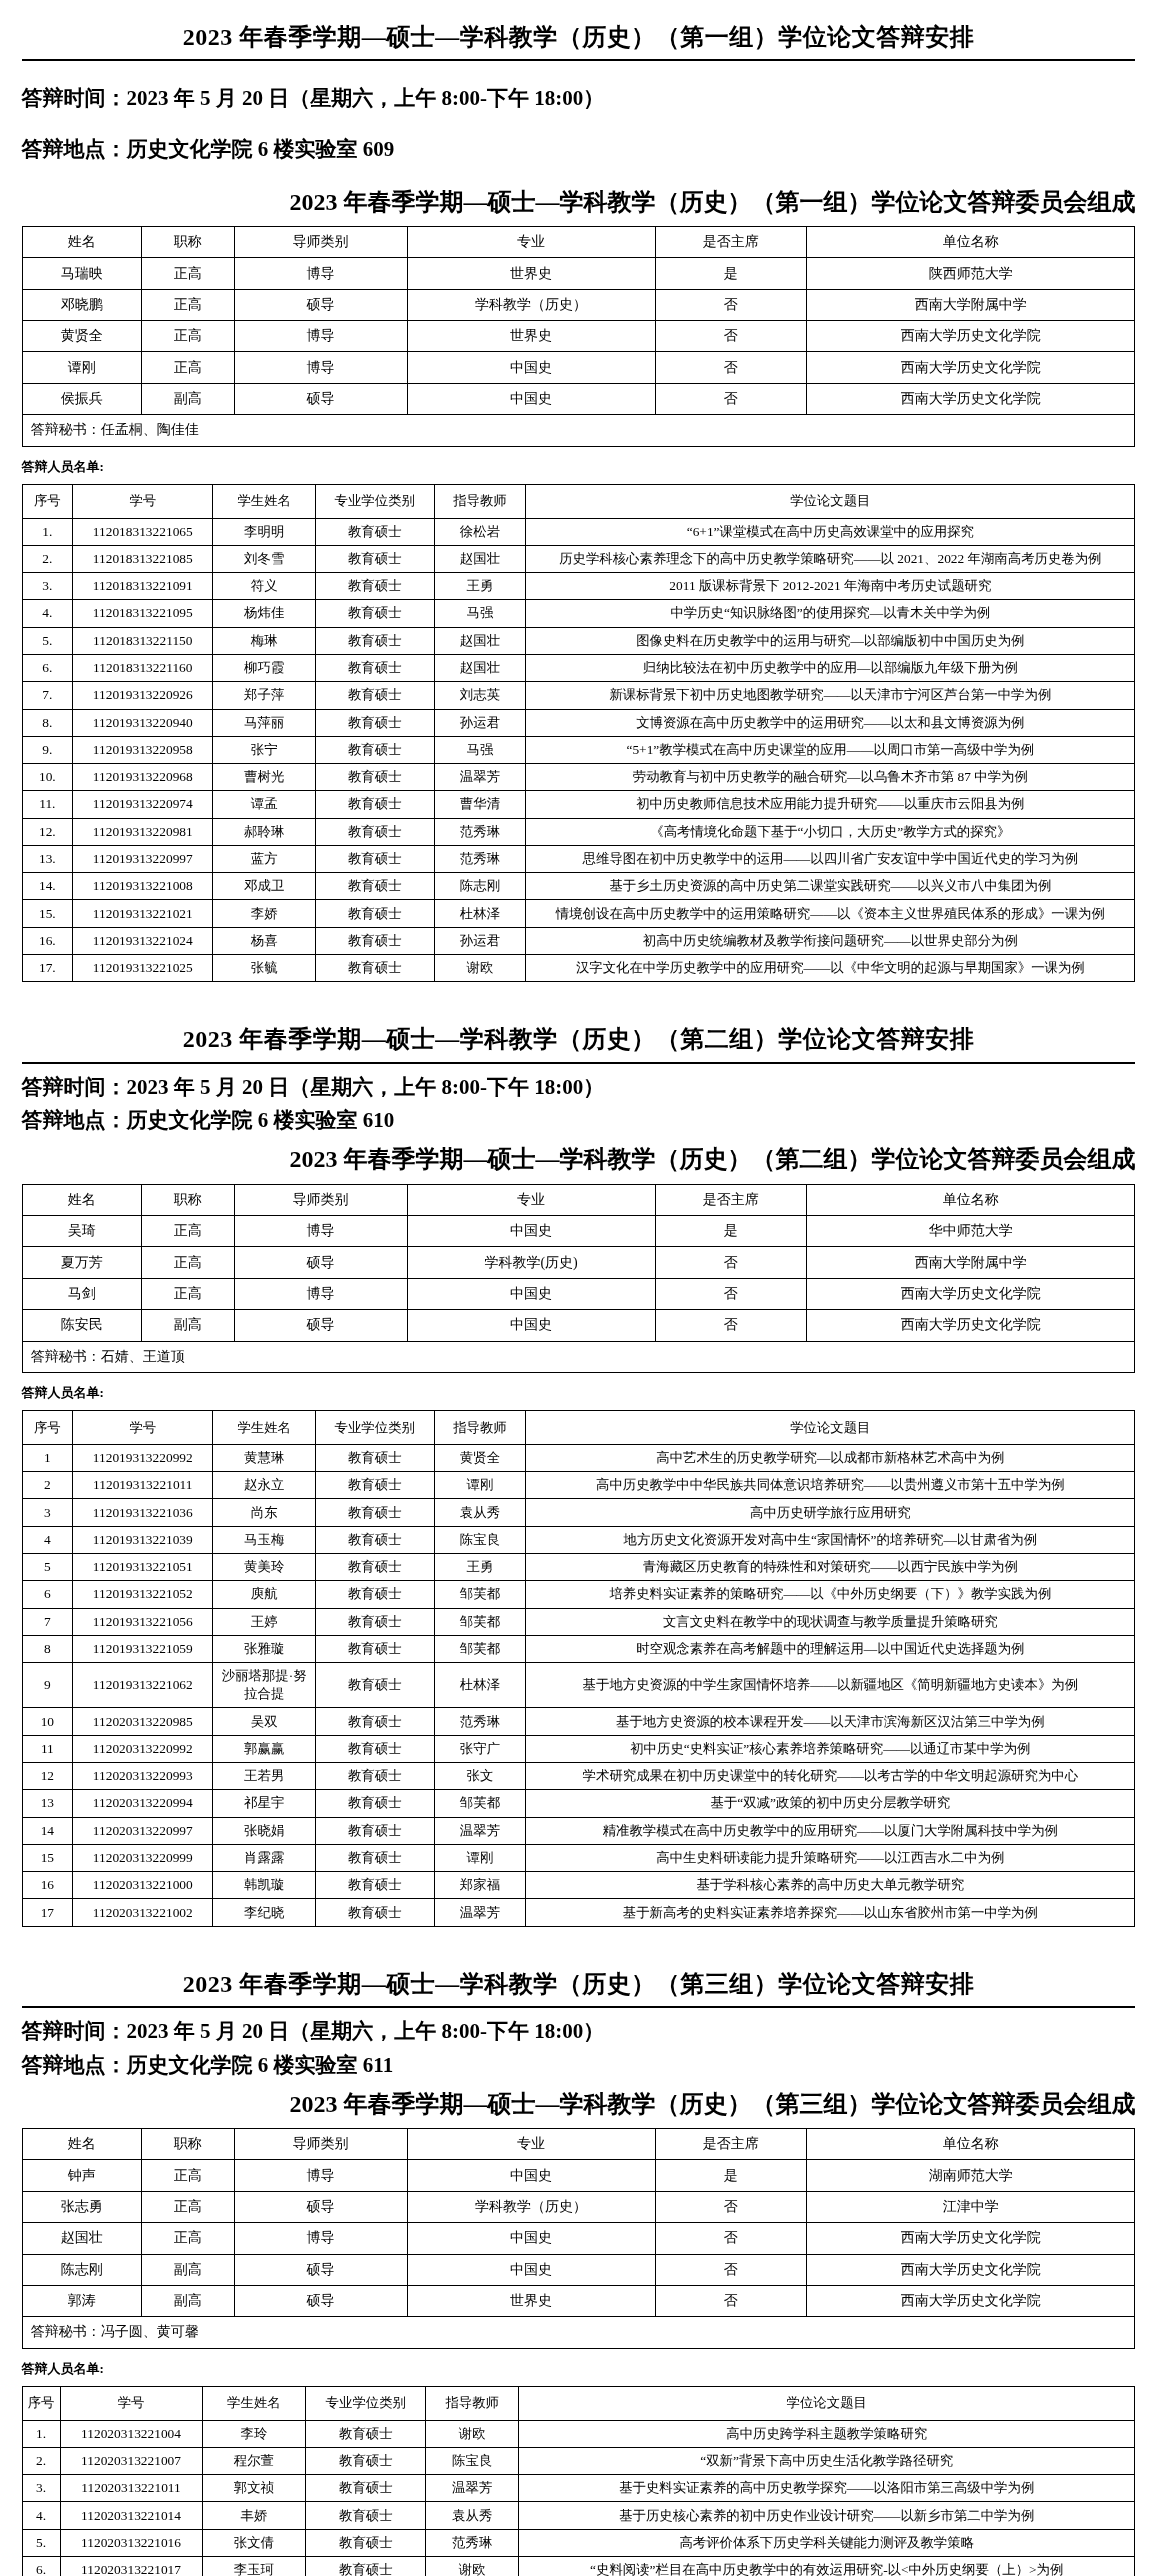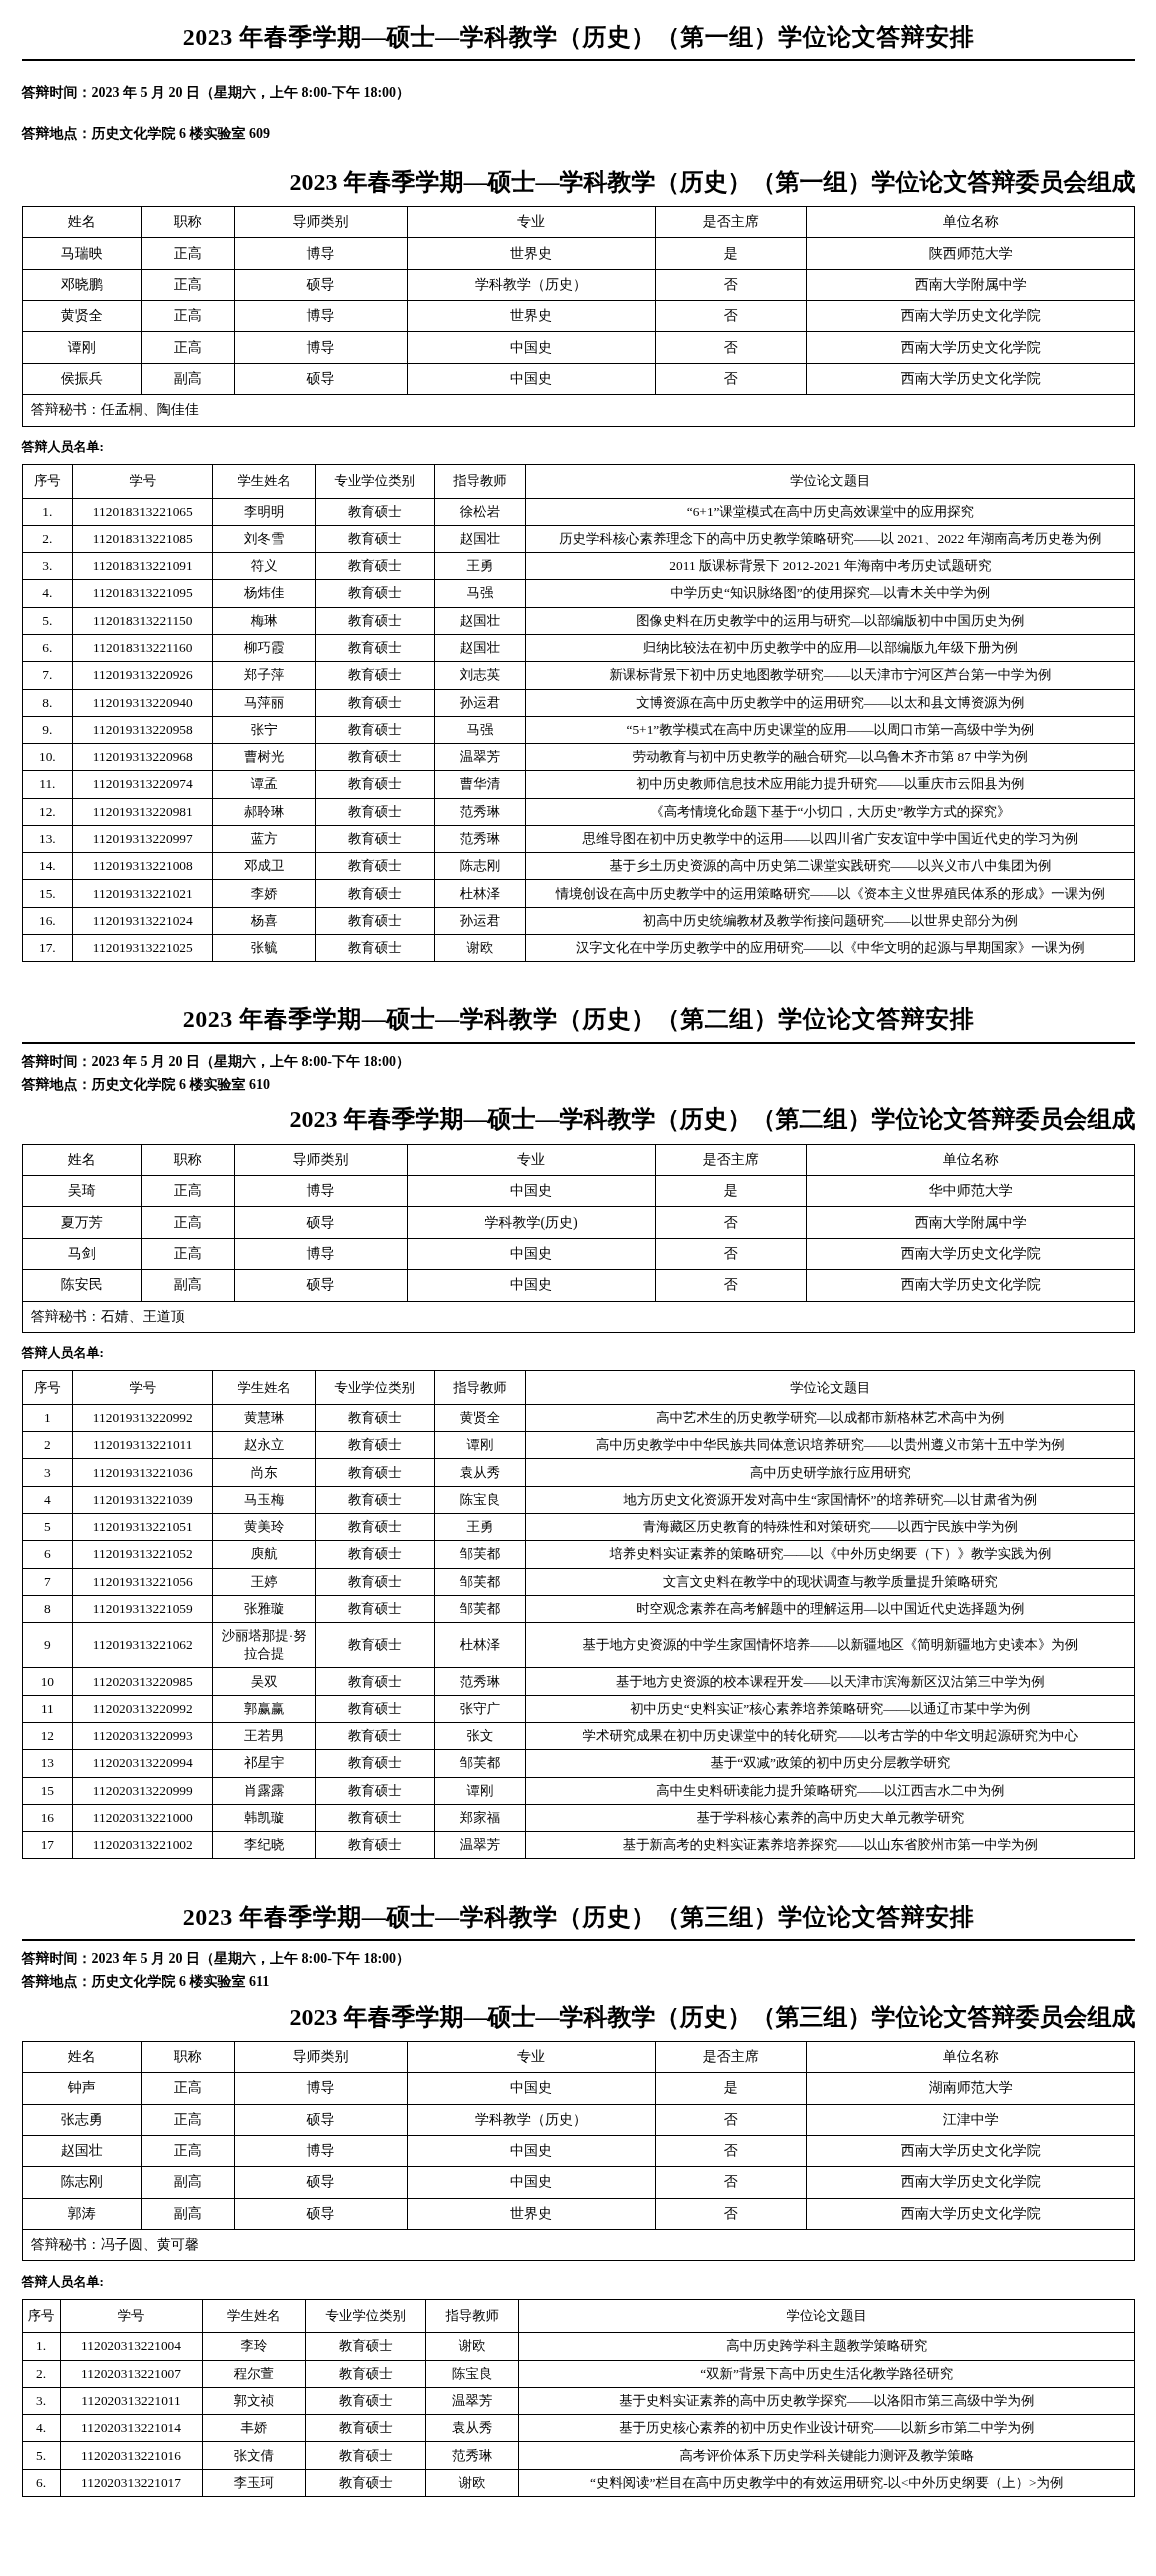--- a/index.html
+++ b/index.html
@@ -18,21 +18,21 @@
     font-weight: bold;
     margin: 13.4px 0 6.2px 0;
     letter-spacing: 0.5px;
   }
   .title-rule {
     border: none;
     border-top: 2.1px solid #000;
     margin: 2.1px 0 9.3px 0;
   }
   .meta {
-    font-size: 14px;
+    font-size: 21px;
     font-weight: bold;
     margin: 5.2px 0;
   }
   .sec-spacious .meta { margin: 23px 0; }
   .ctitle {
     text-align: right;
     font-size: 24px;
     font-weight: bold;
     margin: 9.3px 0 8.2px 0;
   }
@@ -475,20 +475,28 @@
         </tr>
           <tr>
           <td>13</td>
           <td>112020313220994</td>
           <td>祁星宇</td>
           <td>教育硕士</td>
           <td>邹芙都</td>
           <td>基于“双减”政策的初中历史分层教学研究</td>
         </tr>
           <tr>
+          <td>14</td>
+          <td>112020313220997</td>
+          <td>张晓娟</td>
+          <td>教育硕士</td>
+          <td>温翠芳</td>
+          <td>精准教学模式在高中历史教学中的应用研究——以厦门大学附属科技中学为例</td>
+        </tr>
+          <tr>
           <td>15</td>
           <td>112020313220999</td>
           <td>肖露露</td>
           <td>教育硕士</td>
           <td>谭刚</td>
           <td>高中生史料研读能力提升策略研究——以江西吉水二中为例</td>
         </tr>
           <tr>
           <td>16</td>
           <td>112020313221000</td>

